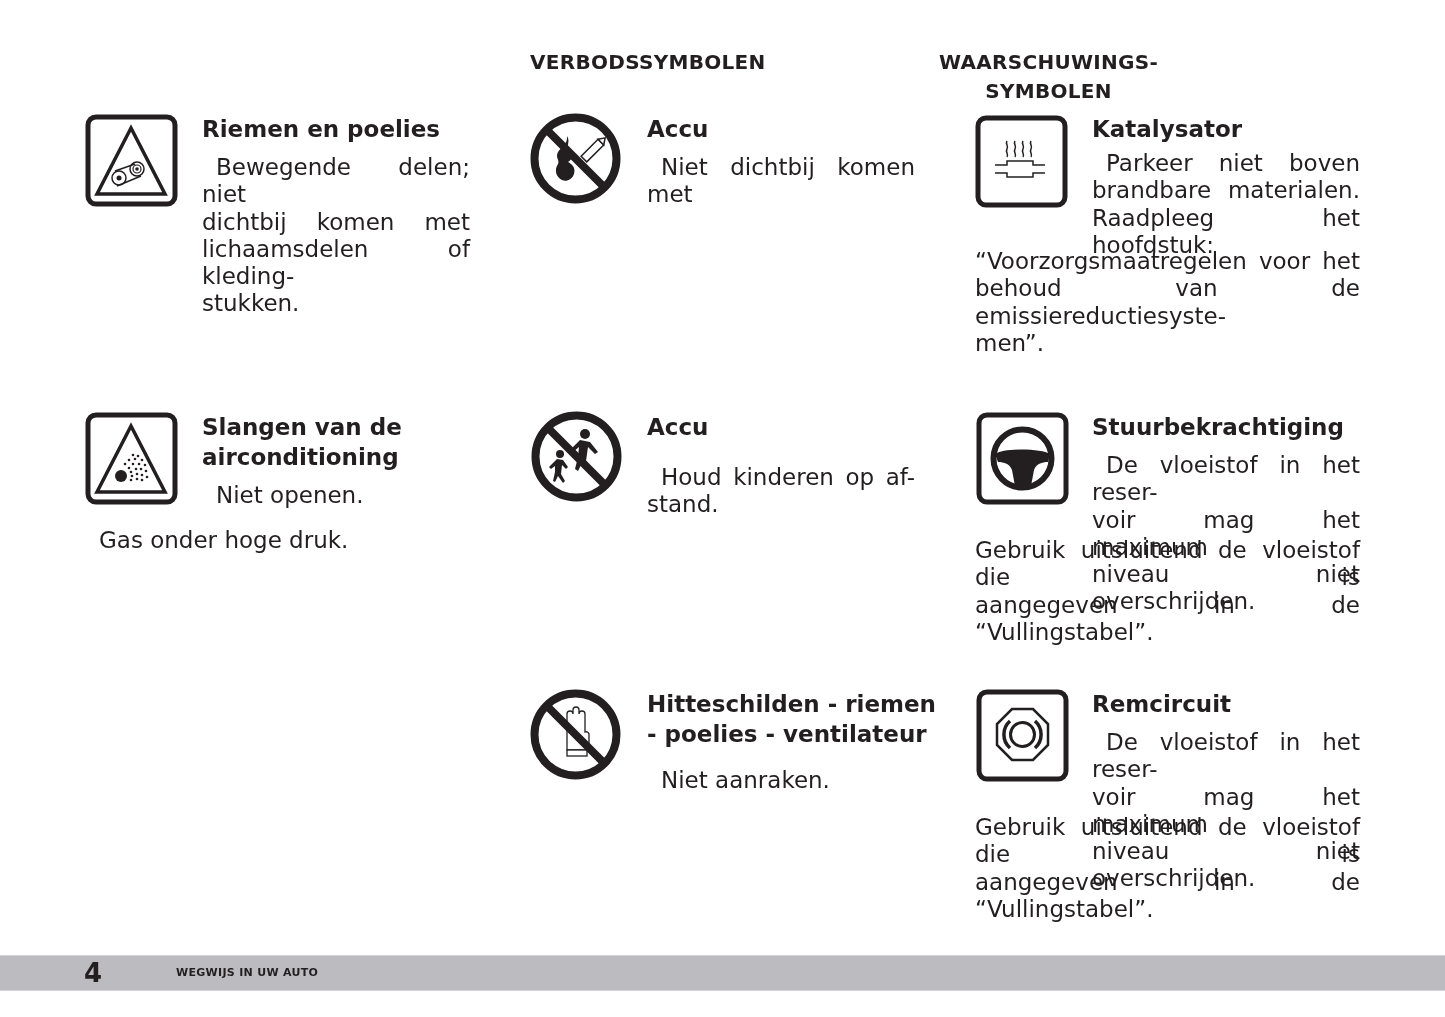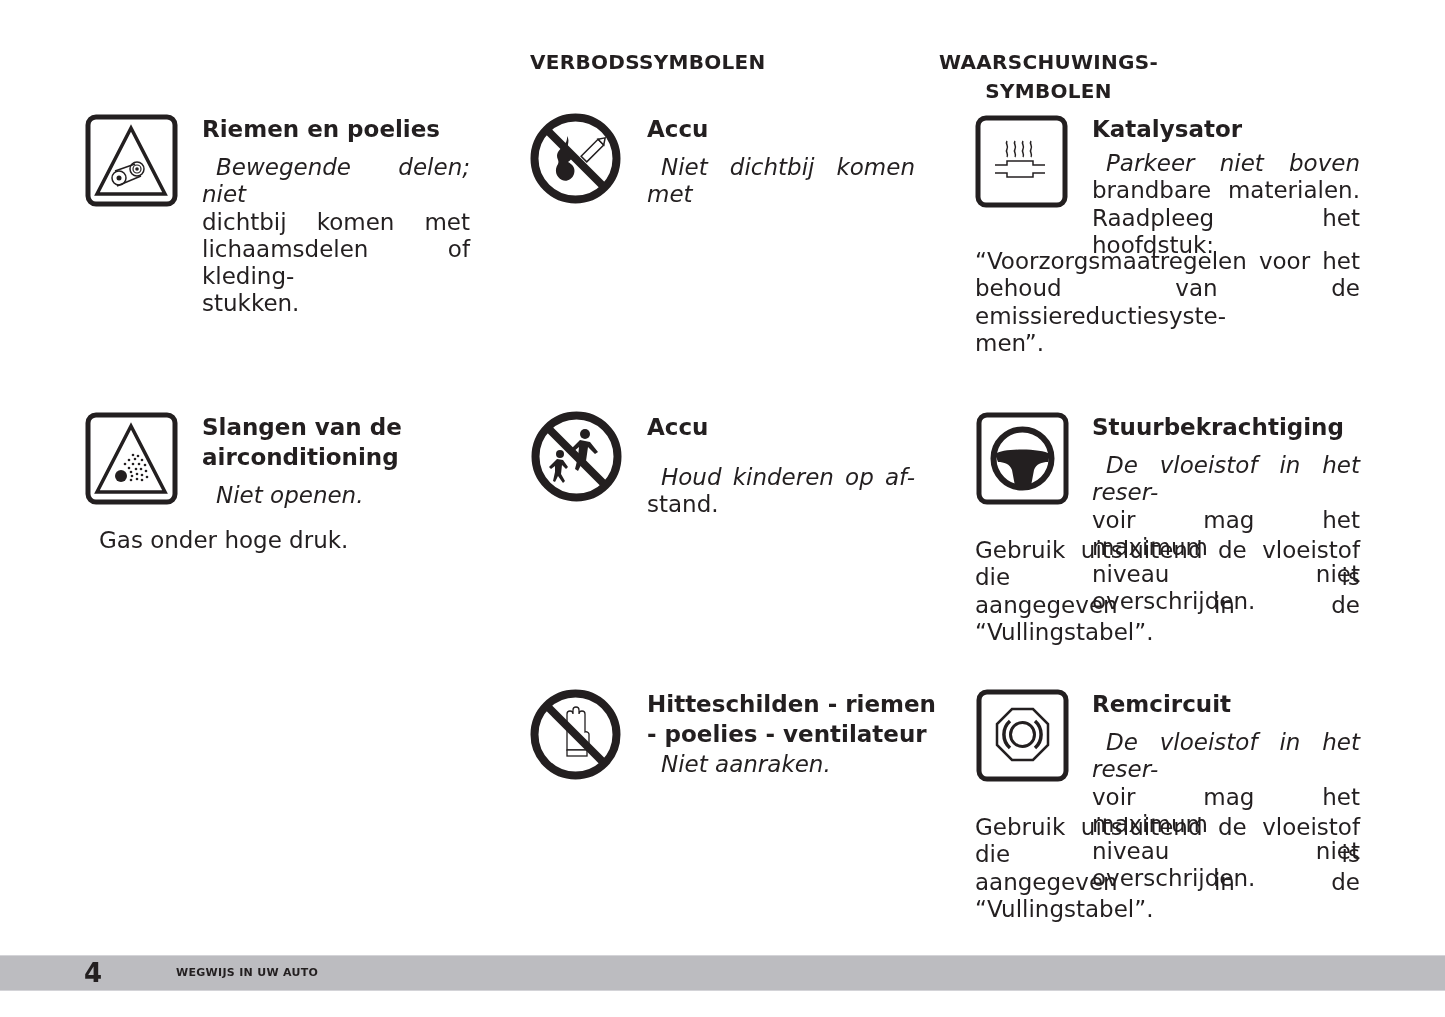--- a/index.html
+++ b/index.html
@@ -2,21 +2,21 @@
 <html><head>
 <meta charset="utf-8">
 <style>
   html, body { margin:0; padding:0; background:#ffffff; }
   body { width:1445px; height:1017px; position:relative; overflow:hidden;
          font-family:"DejaVu Sans", sans-serif; color:#231f20; }
   .abs { position:absolute; }
   .section-title { font-weight:bold; font-size:20px; line-height:29px; letter-spacing:0.3px;text-align:center; }
   .item-title { font-weight:bold; font-size:23px; line-height:30px; }
   .body-text { font-size:23px; line-height:27.3px; text-align:justify; }
-  .indent { text-indent:14px;font-style:italic; }
+  .indent { text-indent:14px; }
   .icon { position:absolute; }
   .icon svg { display:block; }
   .footer-bar { position:absolute; left:0; top:955px; width:1445px; height:34px;
                 background:#bcbcc0; border-top:1px solid #d4d4d8; border-bottom:1px solid #d4d4d8; }
   .page-num { position:absolute; left:84px; top:0; font-weight:bold; font-size:26px; line-height:34px; }
   .footer-title { position:absolute; left:176px; top:0; font-weight:bold; font-size:11px; line-height:34px; letter-spacing:0.3px; }
 </style>
 </head>
 <body>
 
@@ -130,21 +130,21 @@
     <path d="M38,62 l0,-36 a3,3 0 0 1 6,0 l0,-4 a3,3 0 0 1 6,0 l0,4 a3,3 0 0 1 6,0 l0,18 a3,3 0 0 1 4,2 l0,16 z" fill="#fff" stroke="#231f20" stroke-width="1.3"></path>
     <rect x="38" y="62" width="20" height="6" fill="#fff" stroke="#231f20" stroke-width="1.3"></rect>
     <line x1="17" y1="17" x2="76" y2="76" stroke="#231f20" stroke-width="8"></line>
   </svg>
 </div>
 <div class="abs" style="left:647px;top:689px;width:290px;">
   <div class="item-title">
     <div>Hitteschilden - riemen</div>
     <div>- poelies - ventilateur</div>
   </div>
-  <div class="body-text indent" style="margin-top:2px;">Niet aanraken.</div>
+  <div class="body-text indent" style="margin-top:18px;">Niet aanraken.</div>
 </div>
 
 <div class="icon" style="left:975px;top:115px;">
   <svg width="93" height="93" viewBox="0 0 93 93">
     <rect x="3" y="3" width="87" height="87" rx="8" fill="none" stroke="#231f20" stroke-width="5"></rect>
     <g fill="none" stroke="#231f20" stroke-width="1.5">
       <path d="M32,26 c-2,3 2,5 0,8 c-2,3 2,5 0,8"></path>
       <path d="M40,26 c-2,3 2,5 0,8 c-2,3 2,5 0,8"></path>
       <path d="M48,26 c-2,3 2,5 0,8 c-2,3 2,5 0,8"></path>
       <path d="M56,26 c-2,3 2,5 0,8 c-2,3 2,5 0,8"></path>

